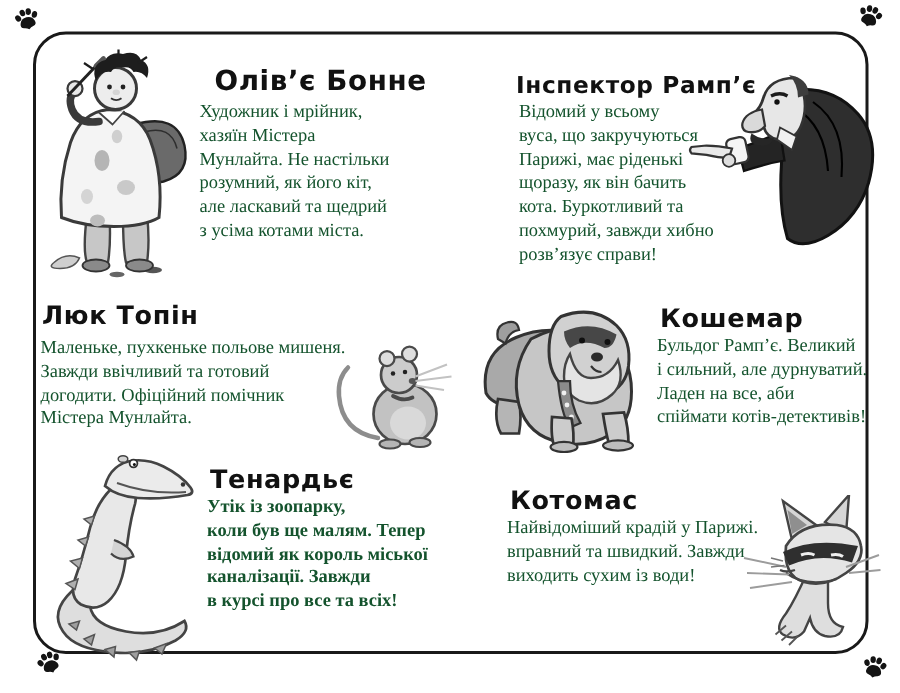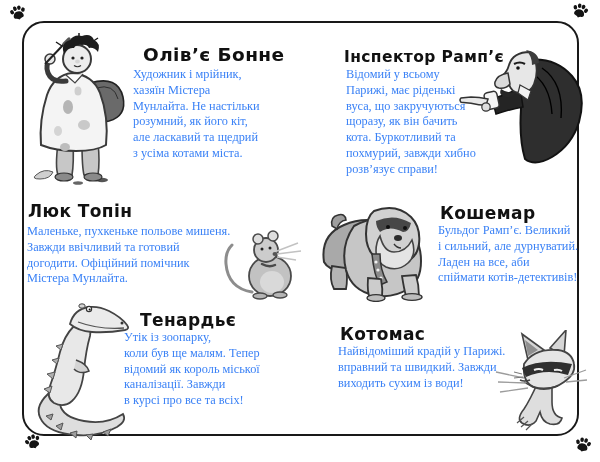--- a/index.html
+++ b/index.html
@@ -18,36 +18,36 @@
   .paw-tr{left:571px;top:2px;transform:rotate(18deg);}
   .paw-bl{left:24px;top:433px;transform:rotate(-22deg);}
   .paw-br{left:574px;top:436px;transform:rotate(12deg);}
   .char-title{
     position:absolute;
     font-family:"DejaVu Sans", sans-serif;
     font-weight:bold;font-size:17px;letter-spacing:.4px;color:#111;
     white-space:nowrap;
   }
   .char-text{
-    position:absolute;font-size:12.3px;line-height:15.8px;color:#3b82f6;
+    position:absolute;font-size:12.3px;line-height:15.8px;color:#14532d;
     white-space:nowrap;
   }
   .illu{position:absolute;}
   .illu svg{width:100%;height:100%;display:block;}
   
   #title-olivier{left:143px;top:44px;font-size:18.5px;}
   #text-olivier{left:133px;top:67px;}
   #title-inspector{left:344px;top:48px;font-size:15.5px;}
   #text-inspector{left:346px;top:67px;font-family:Liberation Serif, serif;}
   #title-luc{left:28px;top:201px;}
   #text-luc{left:27px;top:224px;}
   #title-koshemar{left:440px;top:203px;}
   #text-koshemar{left:438px;top:223px;}
   #title-tenardie{left:140px;top:310px;}
-  #text-tenardie{left:124px;top:330px;}
+  #text-tenardie{left:138px;top:330px;font-weight:bold;}
   #title-kotomas{left:340px;top:324px;}
   #text-kotomas{left:338px;top:344px;}
   #illu-olivier{left:20px;top:33px;width:108px;height:156px;}
   #illu-inspector{left:458px;top:40px;width:126px;height:150px;}
   #illu-luc{left:222px;top:230px;width:84px;height:72px;}
   #illu-koshemar{left:310px;top:196px;width:118px;height:106px;}
   #illu-tenardie{left:18px;top:298px;width:112px;height:148px;}
   #illu-kotomas{left:494px;top:330px;width:94px;height:114px;}
 </style>
 </head>
@@ -137,22 +137,22 @@
   <div>хазяїн Містера</div>
   <div>Мунлайта. Не настільки</div>
   <div>розумний, як його кіт,</div>
   <div>але ласкавий та щедрий</div>
   <div>з усіма котами міста.</div>
 </div>
 
 <div class="char-title" id="title-inspector">Інспектор Рамп’є</div>
 <div class="char-text" id="text-inspector">
   <div>Відомий у всьому</div>
+  <div>вуса, що закручуються</div>
   <div>Парижі, має ріденькі</div>
-  <div>вуса, що закручуються</div>
   <div>щоразу, як він бачить</div>
   <div>кота. Буркотливий та</div>
   <div>похмурий, завжди хибно</div>
   <div>розв’язує справи!</div>
 </div>
 <div class="illu" id="illu-inspector" aria-label="grumpy inspector in dark coat pointing a finger">
   <svg viewBox="0 0 126 150">
     <path d="M58 22 q36 -9 56 14 q15 17 7 46 q-7 23 -27 35 q-17 10 -27 2 q-6 -20 -4 -50 q1 -29 -5 -47z" fill="#2e2e2e" stroke="#121212" stroke-width="2"></path>
     <path d="M72 32 q20 11 22 42 M84 28 q22 15 19 50" stroke="#000" stroke-width="1.4" fill="none"></path>
     <path d="M62 48 q-15 7 -28 11 l4 15 q15 -5 27 -7z" fill="#242424" stroke="#111" stroke-width="1.5"></path>

